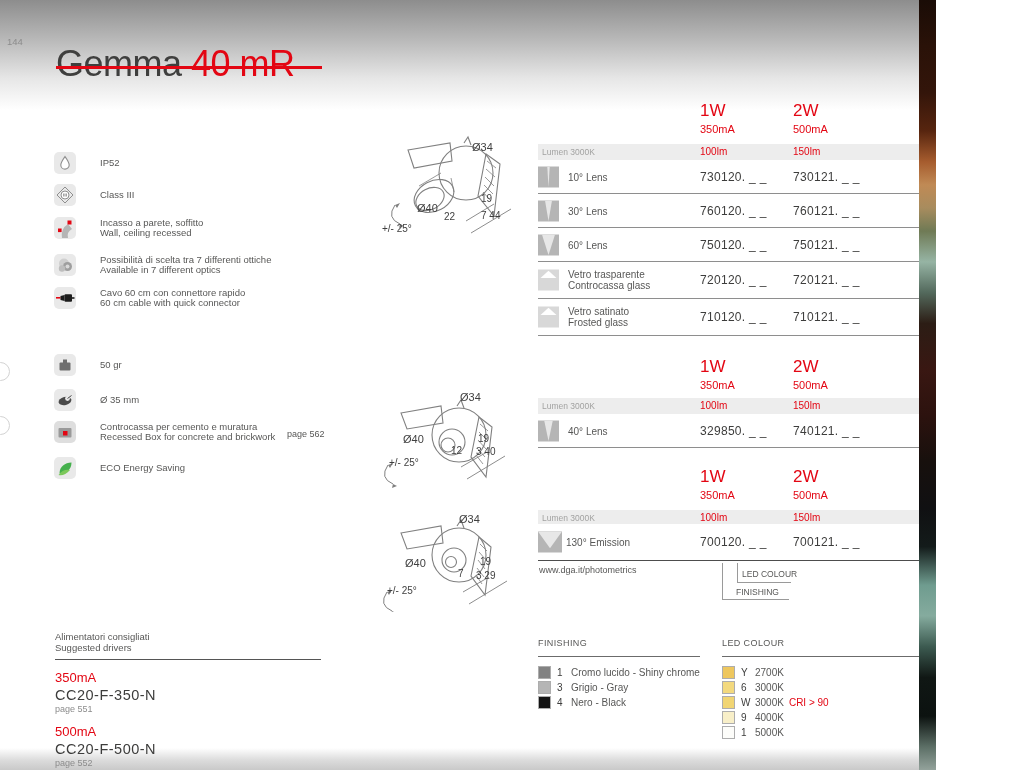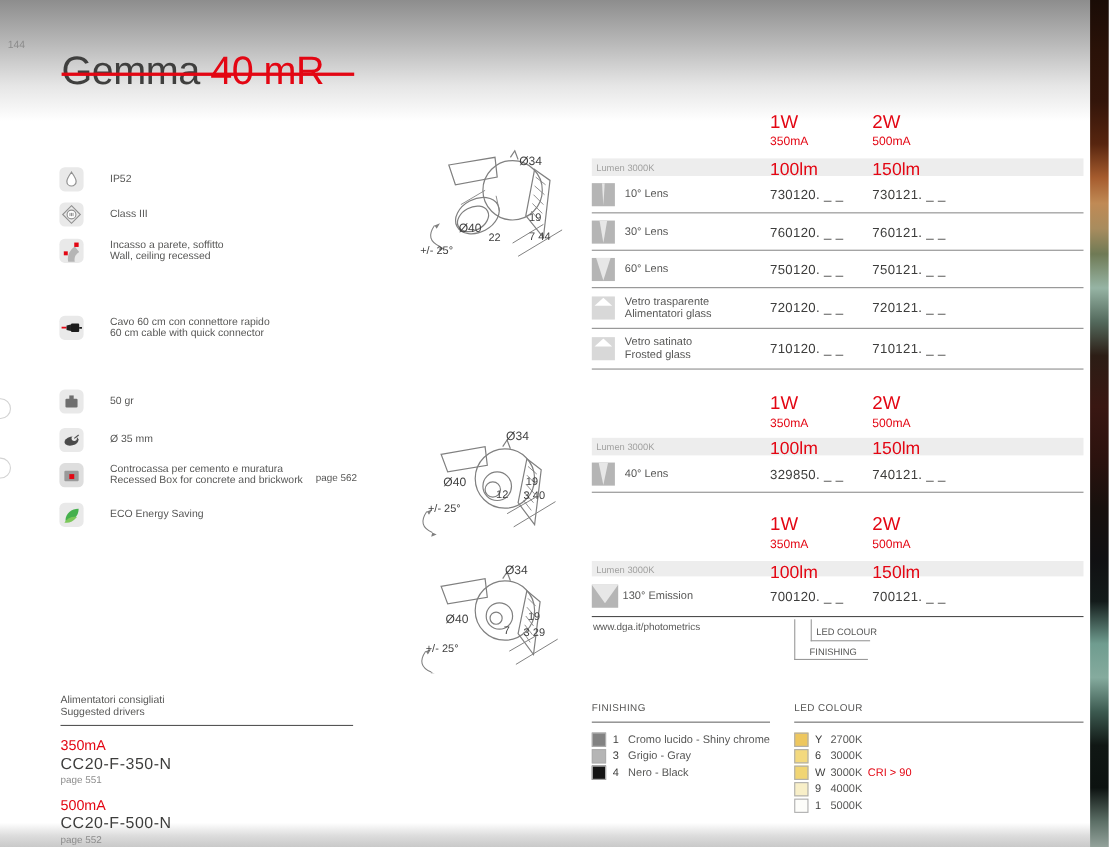--- a/index.html
+++ b/index.html
@@ -1,16 +1,16 @@
 <!DOCTYPE html>
 <html><head>
 <meta charset="utf-8">
 <style>
   html,body{margin:0;padding:0;background:#fff;}
-  #canvas{position:relative;width:1008px;height:770px;overflow:hidden;
+  #canvas{position:relative;width:936px;height:770px;overflow:hidden;
     font-family:"Liberation Sans", sans-serif;color:#575756;
     background:linear-gradient(180deg,#8d8d8d 0px,#b9b9b9 40px,#e6e6e6 78px,#ffffff 110px,#ffffff 748px,#dcdcdc 760px,#c9c9c9 770px);}
   
   .pagenum{position:absolute;left:7px;top:36px;font-size:9.5px;color:#8c8c8c;}
   .title{position:absolute;left:56px;top:22px;font-size:36px;letter-spacing:-0.5px;color:#3f3f3e;white-space:nowrap;margin-top:21px;}
   .title .red{color:#e30613;}
   .title-rule{position:absolute;left:56px;top:66px;width:266px;height:2.5px;background:#e30613;}
   
   .edge-circ{position:absolute;left:-9px;width:17px;height:17px;border:1px solid #d3d3d3;border-radius:50%;}
   
@@ -24,21 +24,21 @@
   .dlab{position:absolute;font-size:11px;color:#3f3f3f;white-space:nowrap;}
   .dlab.small{font-size:10px;}
   
   .ptable{position:absolute;left:538px;width:447px;}
   .thead{position:relative;height:44px;}
   .pw{position:absolute;top:1px;font-size:17px;color:#e30613;}
   .cur{position:absolute;top:23px;font-size:11px;color:#e30613;}
   .c1{left:162px;} .c2{left:255px;}
   .lumen{position:relative;height:16px;background:#ededed;}
   .ll{position:absolute;left:4px;top:3px;font-size:8.5px;color:#a2a2a1;}
-  .lv{position:absolute;top:2px;font-size:16px;color:#e30613;}
+  .lv{position:absolute;top:2px;font-size:10px;color:#e30613;}
   .trow{position:relative;border-bottom:1px solid #8e8e8e;}
   .h33{height:33px;text-align:center;} .h36{height:36px;}
   .beam{position:absolute;left:0;top:50%;transform:translateY(-50%);width:21px;height:21px;background:#b5b5b5;display:inline-block;overflow:hidden;}
   .beam::after{content:"";position:absolute;inset:0;background:#e7e7e7;}
   .b10::after{clip-path:polygon(50% 100%,44% 0,56% 0);}
   .b30::after{clip-path:polygon(50% 100%,33% 0,67% 0);}
   .b40::after{clip-path:polygon(50% 100%,29% 0,71% 0);}
   .b60::after{clip-path:polygon(50% 100%,18% 0,82% 0);}
   .b130{width:24px;} .b130::after{clip-path:polygon(50% 80%,0 0,100% 0);}
   .bglass{background:#d8d8d8;} .bglass::after{background:#fff;clip-path:polygon(50% 6%,88% 40%,12% 40%);}
@@ -117,20 +117,34 @@
           <rect x="13.5" y="3.5" width="4" height="4" fill="#e30613"></rect>
           <rect x="4" y="11.5" width="3.6" height="3.6" fill="#e30613"></rect>
         </svg>
     </div>
     <div class="ftext">
       <div>Incasso a parete, soffitto</div>
       <div>Wall, ceiling recessed</div>
     </div>
   </div>
 
+  <div class="feat" style="top:254px">
+    <div class="ficon">
+      <svg width="22" height="22">
+          <circle cx="10" cy="9.5" r="5" fill="#cfcfcf"></circle>
+          <circle cx="13.5" cy="12.5" r="4.5" fill="#9e9e9e"></circle>
+          <circle cx="8" cy="14.5" r="3.2" fill="#bdbdbd"></circle>
+          <circle cx="13.5" cy="12.5" r="2" fill="#d9d9d9"></circle>
+        </svg>
+    </div>
+    <div class="ftext">
+      <div>Possibilità di scelta tra 7 differenti ottiche</div>
+      <div>Available in 7 different optics</div>
+    </div>
+  </div>
 
   <div class="feat" style="top:287px">
     <div class="ficon">
       <svg width="22" height="22">
           <path d="M2 10.8 h4.5" stroke="#e30613" stroke-width="1.6"></path>
           <path d="M6.5 9 L10.5 8 V14 L6.5 13 Z" fill="#1c1c1c"></path>
           <rect x="10.5" y="7.2" width="7.5" height="7.6" rx="1" fill="#1c1c1c"></rect>
           <path d="M18 11 h2.5" stroke="#1c1c1c" stroke-width="1.6"></path>
         </svg>
     </div>
@@ -281,21 +295,21 @@
       <span class="code c2">760121. _ _</span>
     </div>
     <div class="trow h33">
       <span class="beam b60"></span>
       <span class="rlbl">60° Lens</span>
       <span class="code c1">750120. _ _</span>
       <span class="code c2">750121. _ _</span>
     </div>
     <div class="trow h36">
       <span class="beam bglass"></span>
-      <span class="rlbl"><span>Vetro trasparente</span><br><span>Alimentatori glass</span></span>
+      <span class="rlbl"><span>Vetro trasparente</span><br><span>Controcassa glass</span></span>
       <span class="code c1">720120. _ _</span>
       <span class="code c2">720121. _ _</span>
     </div>
     <div class="trow h36">
       <span class="beam bglass"></span>
       <span class="rlbl"><span>Vetro satinato</span><br><span>Frosted glass</span></span>
       <span class="code c1">710120. _ _</span>
       <span class="code c2">710121. _ _</span>
     </div>
   </div>

